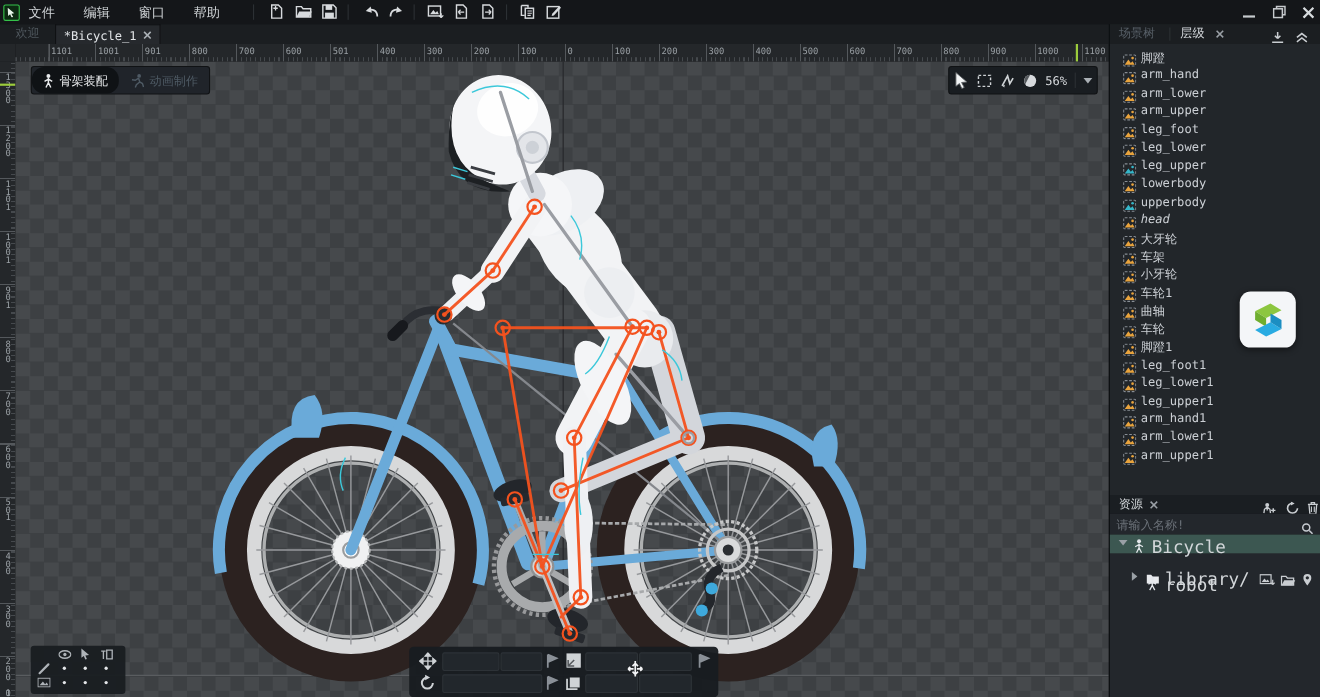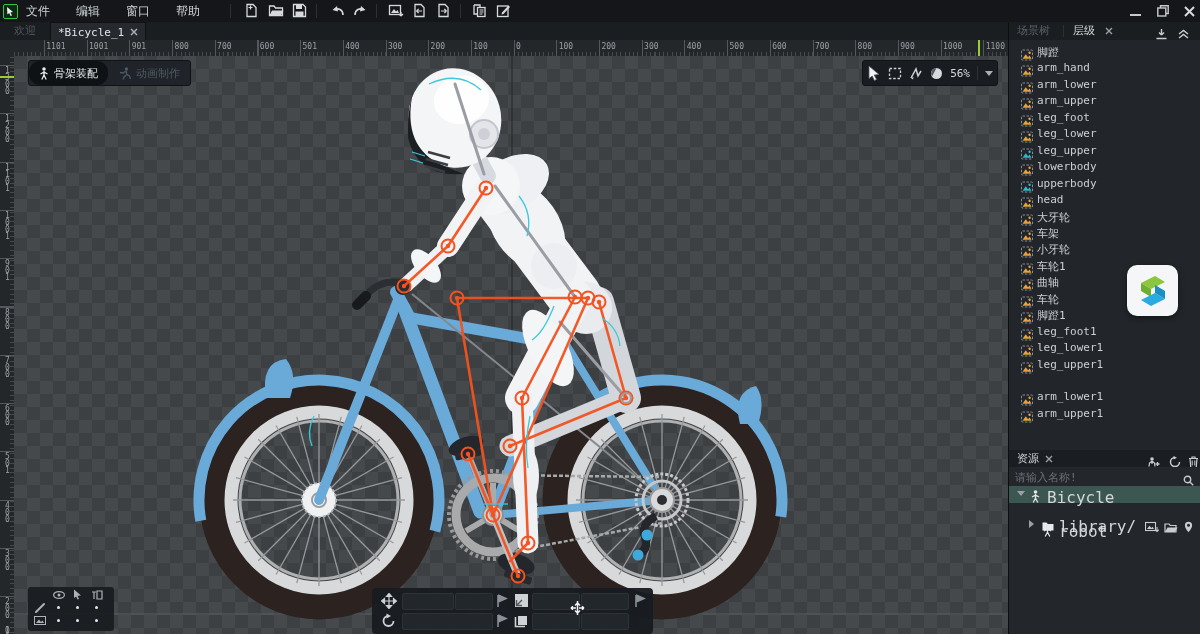--- a/index.html
+++ b/index.html
@@ -693,21 +693,21 @@
       <span class="lbl">lowerbody</span>
     </div>
     <div class="hrow" style="top: 135.6px;">
       <span class="thumb"><svg width="12" height="12" viewBox="0 0 12 12">
           <rect x="0.5" y="1" width="11" height="10" rx="1" fill="none" stroke="#878d94" stroke-width="1" stroke-dasharray="2.5 1.5"></rect>
           <circle cx="8.6" cy="3.8" r="1.2" fill="#35b6c9"></circle>
           <path d="M1.5 9.8 L4.8 5.2 L7 8.2 L8.6 6.6 L10.5 9.8 Z" fill="#35b6c9"></path>
         </svg></span>
       <span class="lbl">upperbody</span>
     </div>
-    <div class="hrow" style="top: 152.05px;">
+    <div class="hrow" style="top: 152.05px; font-style: italic;">
       <span class="thumb"><svg width="12" height="12" viewBox="0 0 12 12">
           <rect x="0.5" y="1" width="11" height="10" rx="1" fill="none" stroke="#878d94" stroke-width="1" stroke-dasharray="2.5 1.5"></rect>
           <circle cx="8.6" cy="3.8" r="1.2" fill="#e8a33d"></circle>
           <path d="M1.5 9.8 L4.8 5.2 L7 8.2 L8.6 6.6 L10.5 9.8 Z" fill="#e8a33d"></path>
         </svg></span>
       <span class="lbl">head</span>
     </div>
     <div class="hrow" style="top: 168.5px;">
       <span class="thumb"><svg width="12" height="12" viewBox="0 0 12 12">
           <rect x="0.5" y="1" width="11" height="10" rx="1" fill="none" stroke="#878d94" stroke-width="1" stroke-dasharray="2.5 1.5"></rect>
@@ -780,20 +780,28 @@
         </svg></span>
       <span class="lbl">leg_lower1</span>
     </div>
     <div class="hrow" style="top: 316.55px;">
       <span class="thumb"><svg width="12" height="12" viewBox="0 0 12 12">
           <rect x="0.5" y="1" width="11" height="10" rx="1" fill="none" stroke="#878d94" stroke-width="1" stroke-dasharray="2.5 1.5"></rect>
           <circle cx="8.6" cy="3.8" r="1.2" fill="#e8a33d"></circle>
           <path d="M1.5 9.8 L4.8 5.2 L7 8.2 L8.6 6.6 L10.5 9.8 Z" fill="#e8a33d"></path>
         </svg></span>
       <span class="lbl">leg_upper1</span>
+    </div>
+    <div class="hrow" style="top: 333px;">
+      <span class="thumb"><svg width="12" height="12" viewBox="0 0 12 12">
+          <rect x="0.5" y="1" width="11" height="10" rx="1" fill="none" stroke="#878d94" stroke-width="1" stroke-dasharray="2.5 1.5"></rect>
+          <circle cx="8.6" cy="3.8" r="1.2" fill="#e8a33d"></circle>
+          <path d="M1.5 9.8 L4.8 5.2 L7 8.2 L8.6 6.6 L10.5 9.8 Z" fill="#e8a33d"></path>
+        </svg></span>
+      <span class="lbl">arm_hand1</span>
     </div>
     <div class="hrow" style="top: 349.45px;">
       <span class="thumb"><svg width="12" height="12" viewBox="0 0 12 12">
           <rect x="0.5" y="1" width="11" height="10" rx="1" fill="none" stroke="#878d94" stroke-width="1" stroke-dasharray="2.5 1.5"></rect>
           <circle cx="8.6" cy="3.8" r="1.2" fill="#e8a33d"></circle>
           <path d="M1.5 9.8 L4.8 5.2 L7 8.2 L8.6 6.6 L10.5 9.8 Z" fill="#e8a33d"></path>
         </svg></span>
       <span class="lbl">arm_lower1</span>
     </div>
     <div class="hrow" style="top: 365.9px;">

